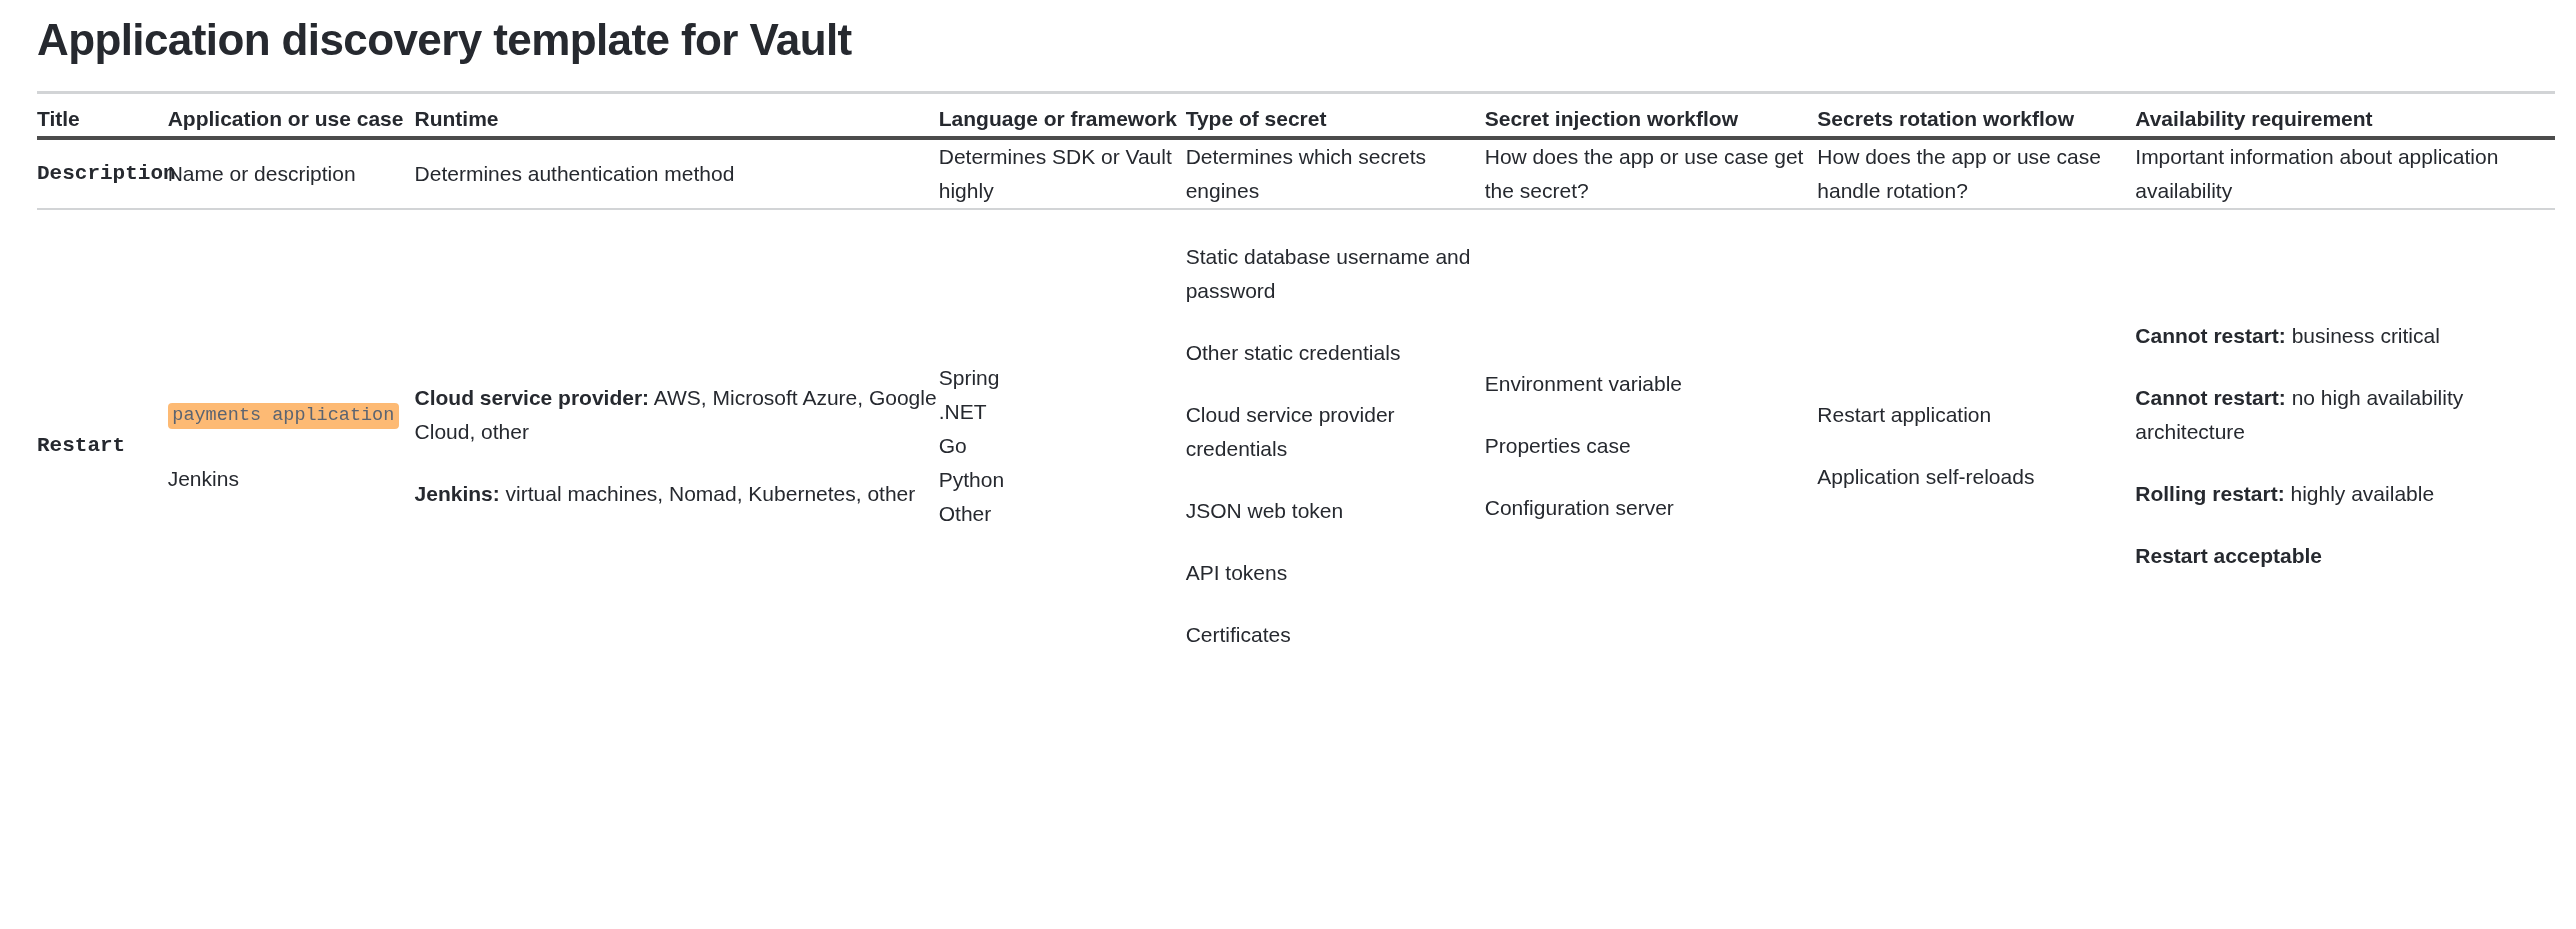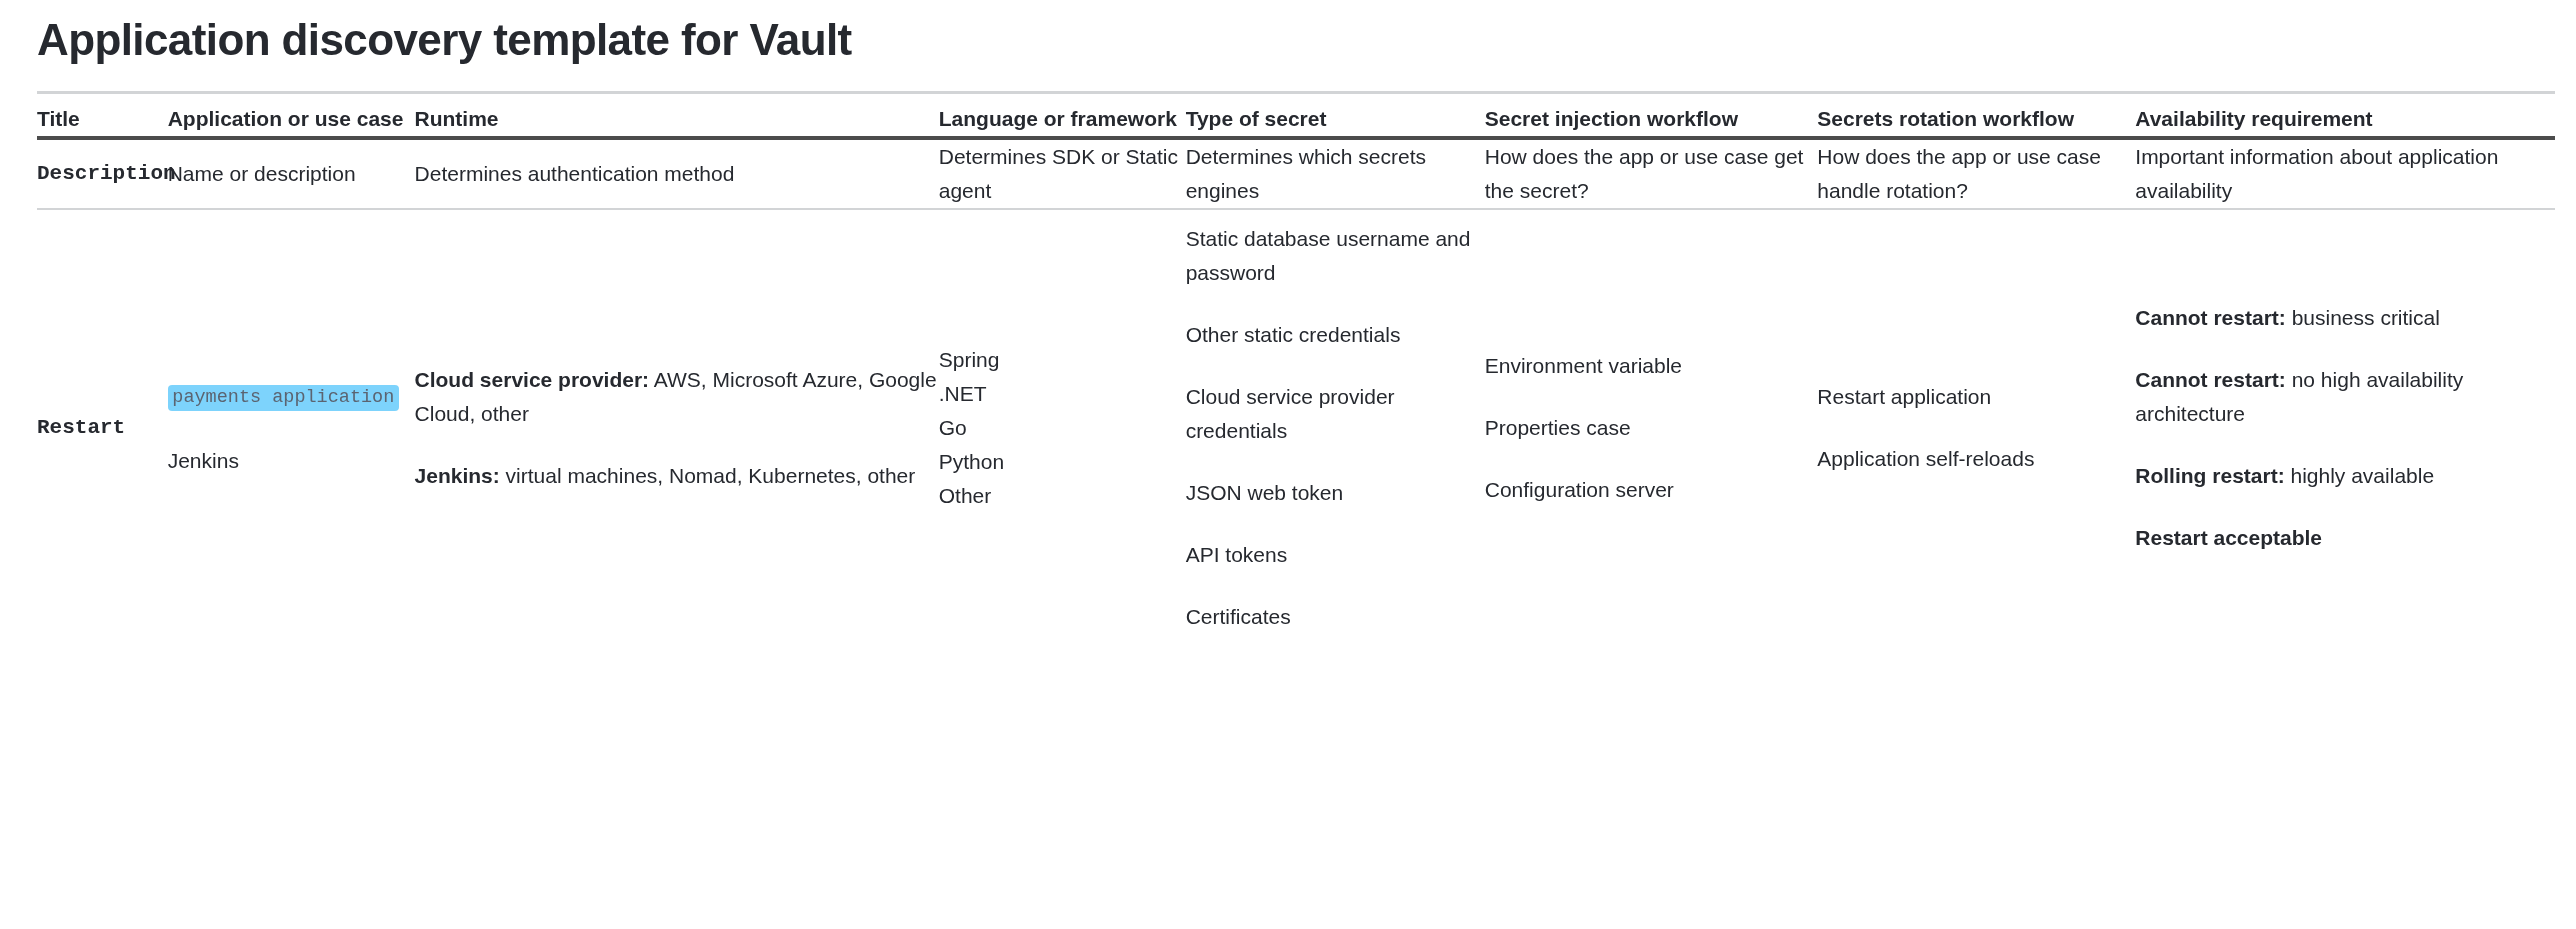--- a/index.html
+++ b/index.html
@@ -66,21 +66,21 @@
     padding: 19.6px 17.5px 19.6px 0;
     color: #26292f;
     font-weight: 400;
     vertical-align: middle;
   }
   tbody td.rowhead {
     font-weight: 700;
     font-family: Liberation Mono, monospace;
   }
   tbody tr.examples-row td {
-    padding-top: 12px;
+    padding-top: 30px;
     padding-bottom: 20.6px;
   }
   .col-title      { width: 90px; }
   .col-app        { width: 170px; }
   .col-runtime    { width: 361px; }
   .col-lang       { width: 170px; }
   .col-secret     { width: 206px; }
   .col-injection  { width: 229px; }
   .col-rotation   { width: 219px; }
   .col-avail      { width: 289px; }
@@ -94,21 +94,21 @@
   .para + .para {
     margin-top: 28px;
   }
   .para.tight + .para.tight {
     margin-top: 0;
   }
   .lang-list .para + .para { margin-top: 0; }
   strong { font-weight: 700; }
   code.inline {
     font-family: "Liberation Mono", monospace;
-    background: #7dd3fc;
+    background: #fdba74;
     color: #5b6471;
     font-size: 18.5px;
     border-radius: 4.1px;
     padding: 2.1px 4.6px;
     line-height: 1.9;
     box-decoration-break: clone;
     -webkit-box-decoration-break: clone;
   }
 </style>
 </head>
@@ -143,21 +143,21 @@
         <th class="col-avail">Availability requirement</th>
       </tr>
     </thead>
 
     <tbody>
 
       <tr class="desc-row">
         <td class="rowhead col-title">Description</td>
         <td class="col-app">Name or description</td>
         <td class="col-runtime">Determines authentication method</td>
-        <td class="col-lang">Determines SDK or Static agent</td>
+        <td class="col-lang">Determines SDK or Vault highly</td>
         <td class="col-secret">Determines which secrets engines</td>
         <td class="col-injection">How does the app or use case get the secret?</td>
         <td class="col-rotation">How does the app or use case handle rotation?</td>
         <td class="col-avail">Important information about application availability</td>
       </tr>
 
       <tr class="examples-row">
 
         <td class="rowhead col-title">Restart</td>
 

